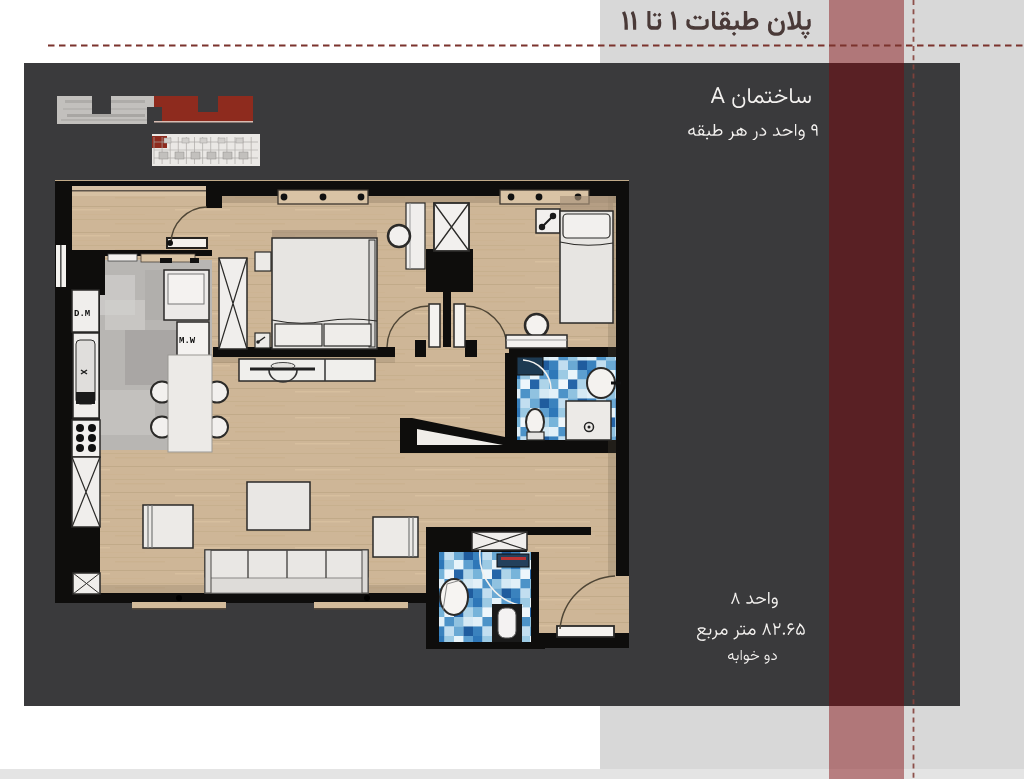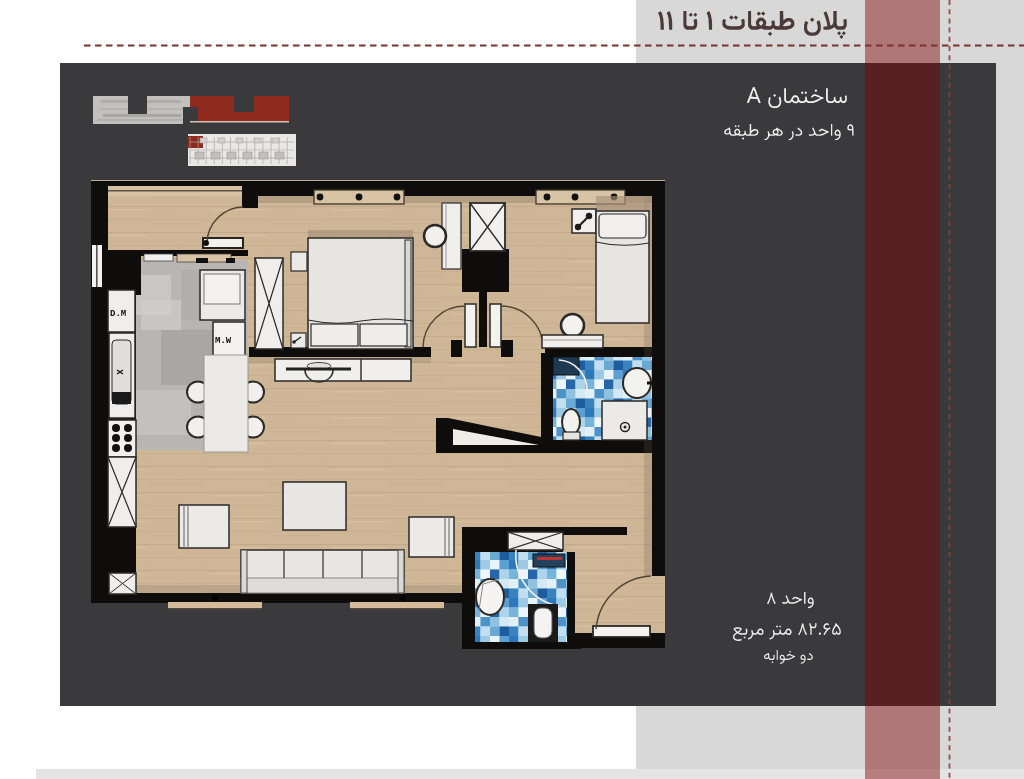--- a/index.html
+++ b/index.html
@@ -1,15 +1,15 @@
 <!DOCTYPE html>
 <html><head><meta charset="utf-8"><style>
 html,body{margin:0;padding:0;width:1024px;height:779px;overflow:hidden;background:#fff;
 font-family:"Liberation Sans",sans-serif;}
-#page{position:relative;width:982px;height:779px;margin-left:36px;}
+#page{position:relative;width:982px;height:779px;}
 .abs{position:absolute;}
 </style></head><body>
 <div id="page">
 <div class="abs" style="left:600px;top:0;width:424px;height:45px;background:#d8d8d8"></div>
 <div class="abs" style="left:600px;top:45px;width:424px;height:724px;background:#d8d8d8"></div>
 <div class="abs" style="left:0;top:45px;width:600px;height:724px;background:#ffffff"></div>
 <div class="abs" style="left:0;top:769px;width:1024px;height:10px;background:#e4e4e4"></div>
 <div class="abs" style="left:24px;top:63px;width:936px;height:643px;background:#3a3a3c"></div>
 <div class="abs" style="left:829px;top:0;width:75px;height:779px;background:rgba(128,2,7,0.45)"></div>
 <svg class="abs" style="left:0;top:0" width="1024" height="779" viewBox="0 0 1024 779">

